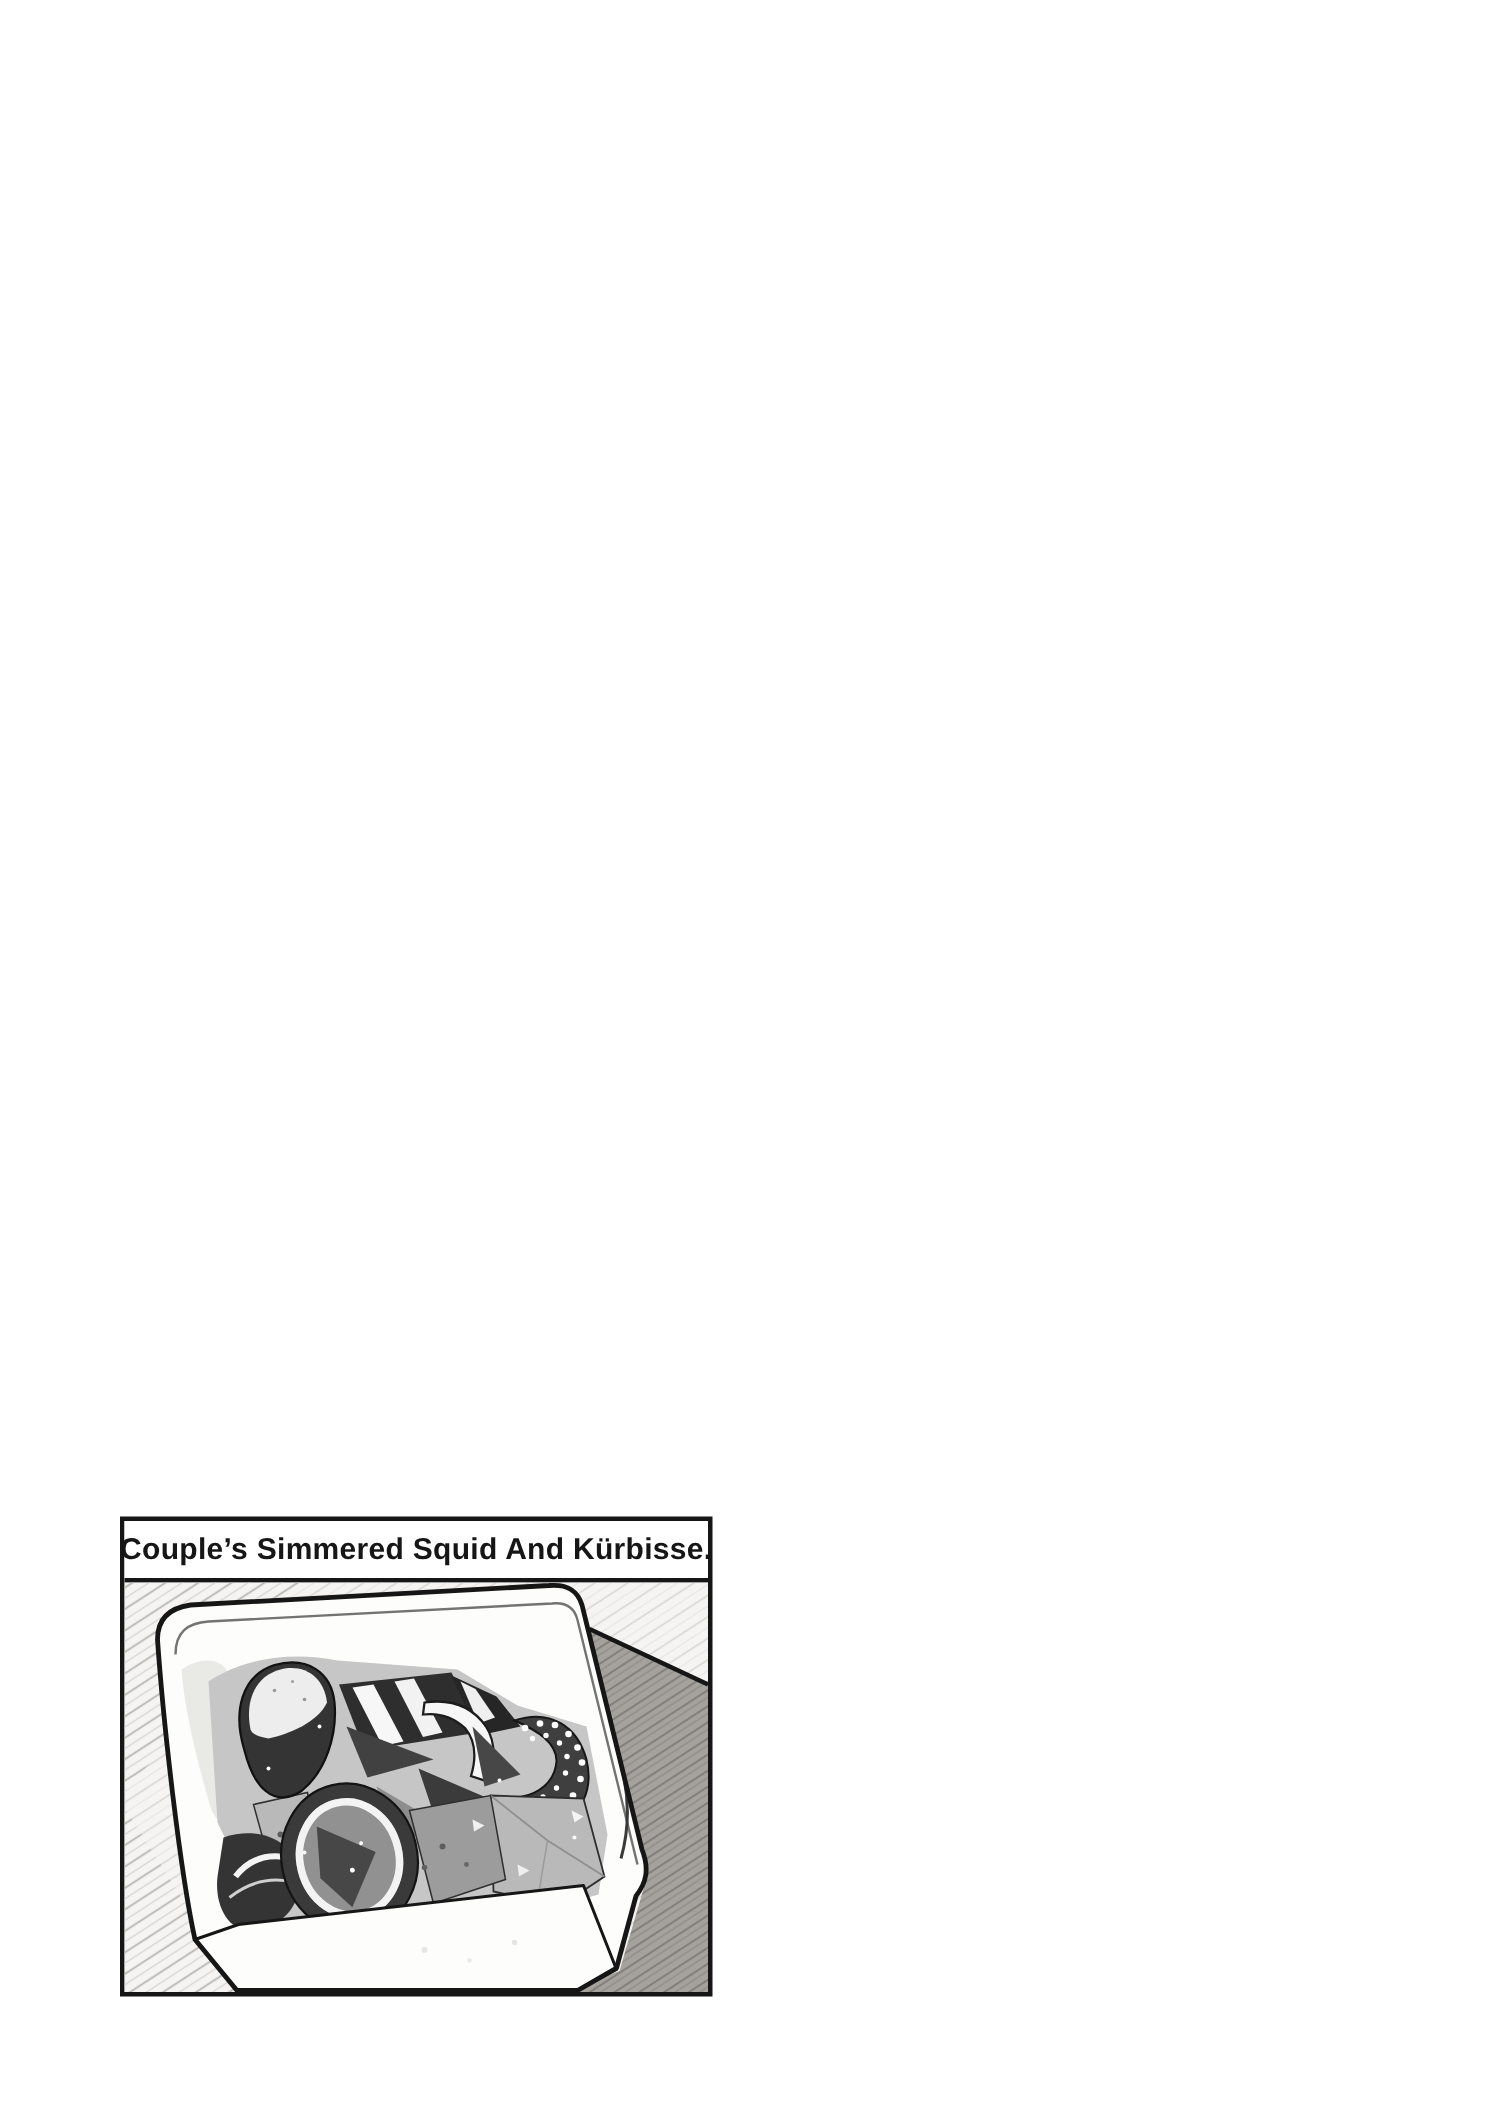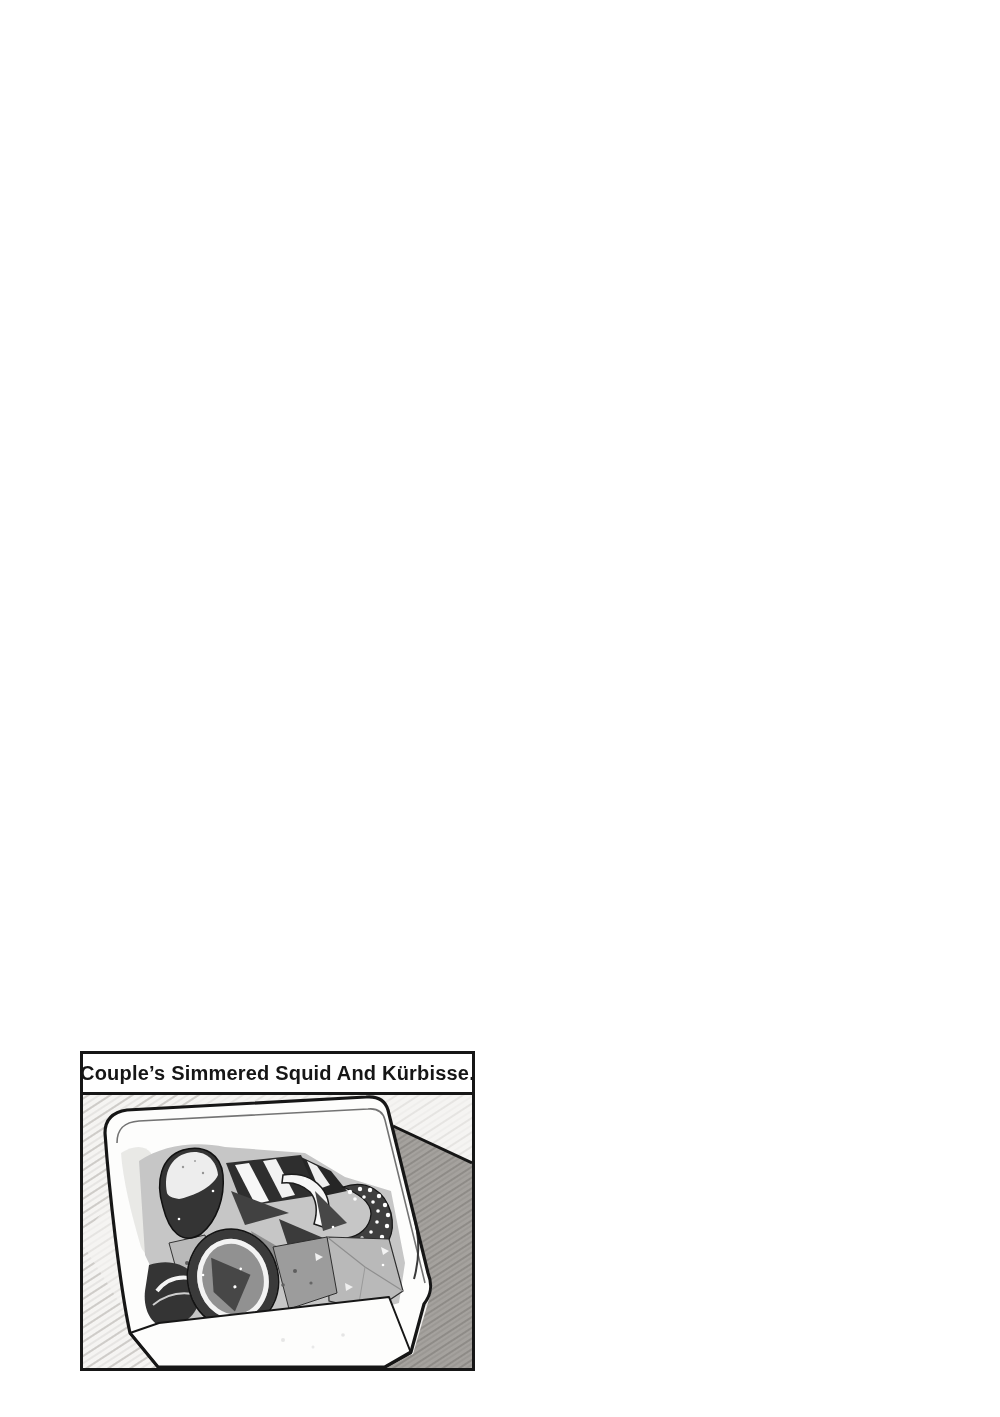--- a/index.html
+++ b/index.html
@@ -17,21 +17,20 @@
   }
   .panel {
     position: absolute;
     left: 80px;
     top: 1011px;
     width: 395px;
     height: 320px;
     box-sizing: border-box;
     border: 3px solid var(--ink, #161616);
     background: var(--paper, #ffffff);
-    margin-top: 40px;
   }
   .caption-bar {
     box-sizing: border-box;
     height: 41px;
     border-bottom: 3px solid var(--ink, #161616);
     display: flex;
     align-items: center;
     justify-content: center;
     background: var(--paper, #ffffff);
   }

